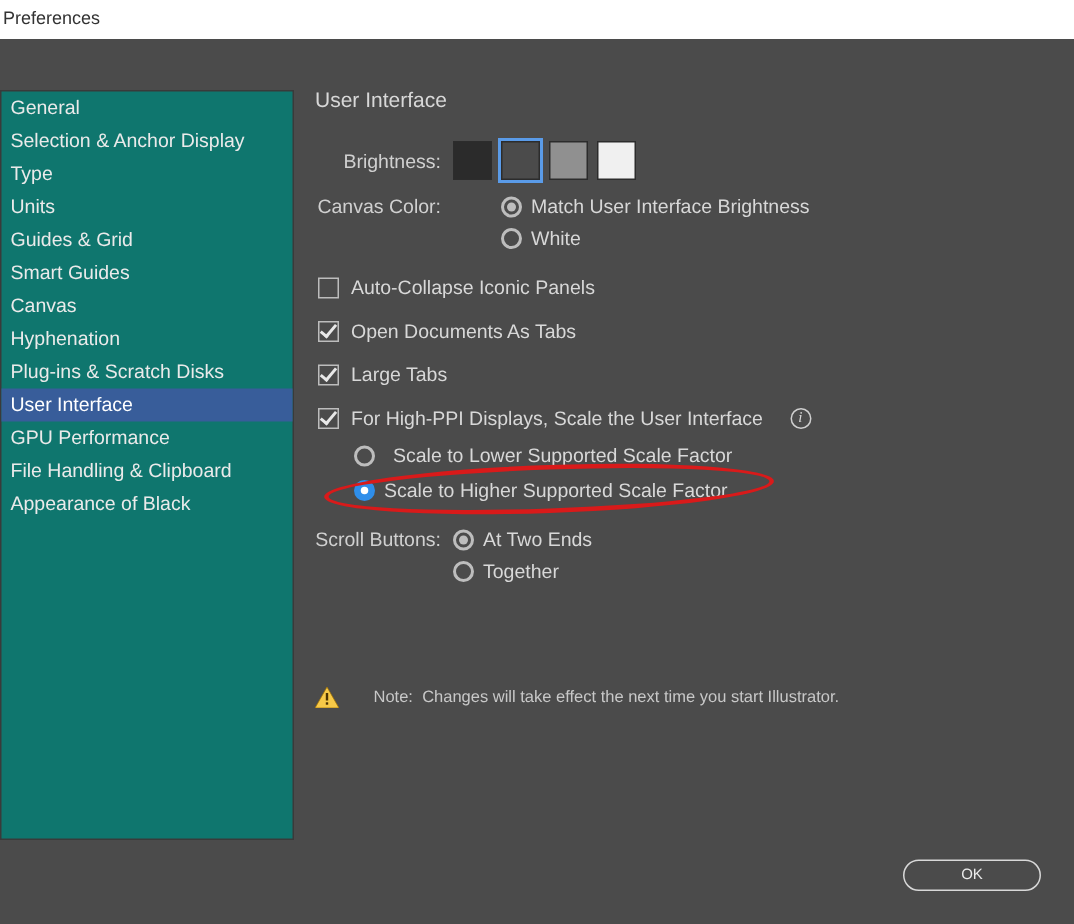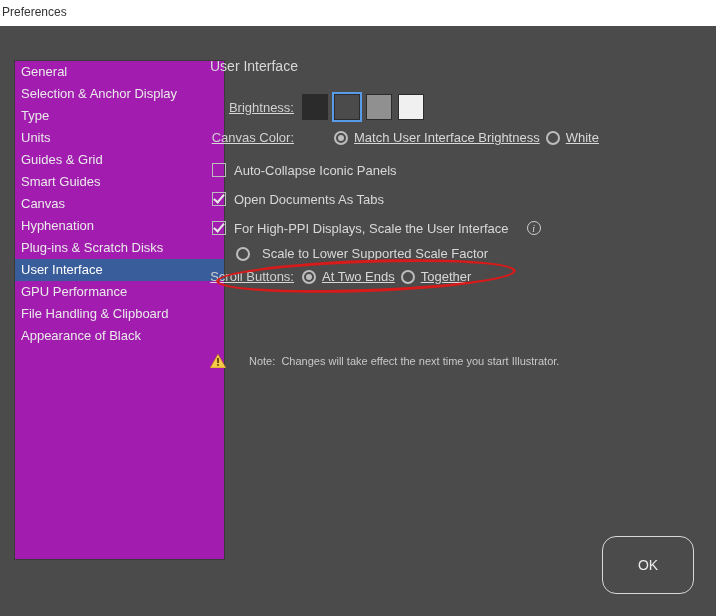--- a/index.html
+++ b/index.html
@@ -19,25 +19,25 @@
     font-size: 12px;
   }
   .dialog {
     background: #4b4b4b;
     width: 716px;
     height: 590px;
     position: relative;
   }
   .sidebar {
     position: absolute;
-    left: 14px;
+    left: 0;
     top: 34px;
-    width: 211px;
+    width: 196px;
     border: 1px solid #3a3a3a;
-    background: #a21caf;
+    background: #0f766e;
     height: 500px;
   }
   .sidebar-item {
     padding: 2px 6px 2px 6px;
     color: #eaeaea;
     cursor: default;
     font-size: 13px;
     line-height: 18px;
   }
   .sidebar-item.selected {
@@ -53,41 +53,40 @@
   }
   .section-title {
     font-size: 14px;
     color: #d8d8d8;
     margin-bottom: 20px;
   }
   .row {
     display: flex;
     align-items: center;
     margin-bottom: 10px;
-    text-decoration: underline;
   }
   .label-right {
     width: 84px;
     text-align: right;
     margin-right: 8px;
     font-size: 13px;
     color: #d0d0d0;
   }
   .swatches { display: flex; gap: 6px; }
   .swatch {
     width: 26px; height: 26px;
     border: 1px solid #2c2c2c;
     cursor: pointer;
     display: inline-block;
   }
   .swatch.selected {
     outline: 2px solid #5a9be8;
     outline-offset: 0;
   }
-  .radio-col { display: flex; gap: 6px; }
+  .radio-col { display: flex; flex-direction: column; gap: 6px; }
   .radio-row { display: flex; align-items: center; gap: 6px; }
   .radio {
     width: 14px; height: 14px; border-radius: 50%;
     border: 2px solid #bdbdbd;
     display: inline-block;
     position: relative;
     flex-shrink: 0;
   }
   .radio.checked::after {
     content: '';
@@ -98,21 +97,21 @@
   }
   .radio.checked.blue {
     border-color: #2f8eea;
     background: #2f8eea;
   }
   .radio.checked.blue::after {
     background: #fff;
     width: 5px; height: 5px;
   }
   .check-row {
-    display: flex; gap: 8px;
+    display: flex; align-items: center; gap: 8px;
     margin: 0 0 14px 2px;
   }
   .checkbox {
     width: 14px; height: 14px;
     border: 1px solid #bdbdbd;
     display: inline-block;
     position: relative;
     flex-shrink: 0;
   }
   .checkbox.checked::after {
@@ -149,26 +148,26 @@
   .buttons {
     position: absolute;
     right: 22px;
     bottom: 22px;
     display: flex;
     gap: 10px;
   }
   .btn {
     min-width: 92px;
     text-align: center;
-    padding: 20px 22px;
+    padding: 4px 22px;
     border: 1.5px solid #d8d8d8;
     border-radius: 14px;
     color: #eaeaea;
     background: transparent;
-    font-size: 14px;
+    font-size: 10px;
     cursor: pointer;
   }
 </style>
 </head>
 <body>
 
 <div class="titlebar">
   <span>Preferences</span>
 </div>
 
@@ -218,35 +217,43 @@
     </div>
 
     <div class="check-row">
       <span class="checkbox"></span>
       <span>Auto-Collapse Iconic Panels</span>
     </div>
     <div class="check-row">
       <span class="checkbox checked"></span>
       <span>Open Documents As Tabs</span>
     </div>
+    <div class="check-row">
+      <span class="checkbox checked"></span>
+      <span>Large Tabs</span>
+    </div>
     <div class="check-row" style="margin-bottom:10px;">
       <span class="checkbox checked"></span>
       <span>For High-PPI Displays, Scale the User Interface</span>
       <span class="info-icon">i</span>
     </div>
 
     <div class="indent" style="position:relative;">
       <div class="radio-row" style="margin-bottom:8px;gap:12px;">
         <span class="radio"></span>
         <span>Scale to Lower Supported Scale Factor</span>
       </div>
+      <div class="radio-row" style="margin-bottom:18px;">
+        <span class="radio checked blue"></span>
+        <span>Scale to Higher Supported Scale Factor</span>
+      </div>
       <div class="annot" style="left:-20px; top:14px; width:300px; height:32px;"></div>
     </div>
 
-    <div class="row" style="align-items:center; margin-top:8px;">
+    <div class="row" style="align-items:flex-start; margin-top:8px;">
       <div class="label-right">Scroll Buttons:</div>
       <div class="radio-col">
         <div class="radio-row">
           <span class="radio checked"></span>
           <span>At Two Ends</span>
         </div>
         <div class="radio-row">
           <span class="radio"></span>
           <span>Together</span>
         </div>

